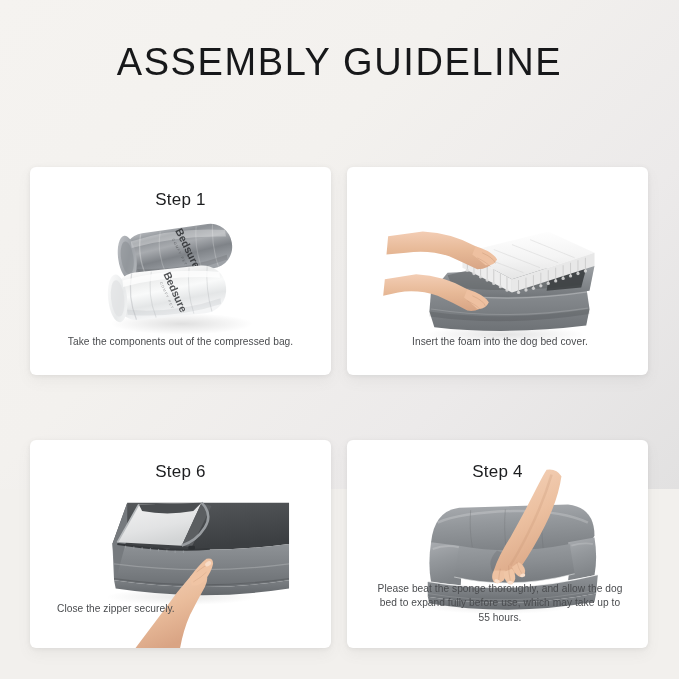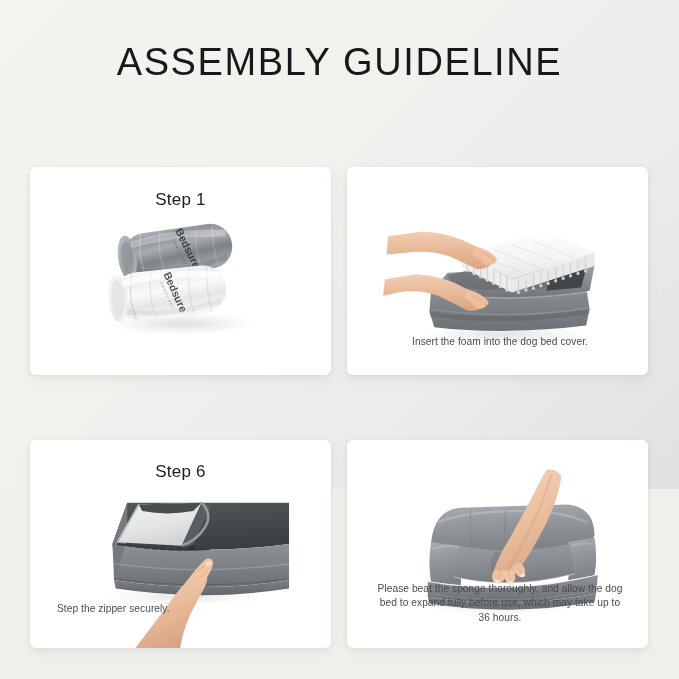--- a/index.html
+++ b/index.html
@@ -184,20 +184,21 @@
 
           <path d="M82 130 Q140 120 200 132 L200 139 Q140 129 82 138 Z" fill="rgba(255,255,255,0.75)"></path>
           <path d="M84 166 Q142 177 198 164 L198 171 Q142 183 84 172 Z" fill="rgba(170,174,178,0.20)"></path>
           <g transform="translate(140,152) rotate(72)">
             <text x="0" y="0" text-anchor="middle" font-family="'Liberation Sans', sans-serif" font-size="13" font-weight="700" fill="#2d2f32" opacity="0.82">Bedsure</text>
             <text x="0" y="8" text-anchor="middle" font-family="'Liberation Sans', sans-serif" font-size="4.2" letter-spacing="1.3" fill="#3a3c3f" opacity="0.55">COMFY PET</text>
           </g>
         </g>
       </svg>
 
+      <div class="caption caption-center">Take the components out of the compressed bag.</div>
     </div>
 
     <div class="card card-2">
 
       <svg class="art" viewBox="0 0 301 252">
         <defs>
           <linearGradient id="skin2" x1="0" y1="0" x2="0" y2="1">
             <stop offset="0%" stop-color="#f3cdb4"></stop>
             <stop offset="50%" stop-color="#e7b997"></stop>
             <stop offset="100%" stop-color="#d8a585"></stop>
@@ -382,24 +383,25 @@
 
         <path d="M96 252 L132 204 Q146 184 162 166 Q172 156 180 160 Q186 166 180 178 Q170 196 162 212 Q154 230 150 252 Z" fill="url(#skin3)"></path>
 
         <path d="M162 166 Q174 150 182 144 Q190 142 190 150 Q188 160 180 170 Q172 178 164 176 Z" fill="#f0c4a4"></path>
         <path d="M170 160 Q180 152 186 150" stroke="rgba(170,120,90,0.28)" stroke-width="1" fill="none"></path>
         <path d="M166 172 Q176 166 182 160" stroke="rgba(170,120,90,0.22)" stroke-width="1" fill="none"></path>
 
         <ellipse cx="184" cy="150" rx="4" ry="2.6" fill="#f8dcc8" transform="rotate(-34 184 150)"></ellipse>
       </svg>
 
-      <div class="caption">Step the zipper securely.</div>
+      <div class="caption">Close the zipper securely.</div>
     </div>
 
     <div class="card card-4">
+      <div class="step-title">Step 4</div>
 
       <svg class="art" viewBox="0 0 301 252">
         <defs>
           <linearGradient id="bolster4" x1="0" y1="0" x2="0.2" y2="1">
             <stop offset="0%" stop-color="#a9acb0"></stop>
             <stop offset="45%" stop-color="#94989c"></stop>
             <stop offset="100%" stop-color="#7f8387"></stop>
           </linearGradient>
           <linearGradient id="cushion4" x1="0" y1="0" x2="0.2" y2="1">
             <stop offset="0%" stop-color="#9a9ea2"></stop>
@@ -467,17 +469,17 @@
         <path d="M164 152 Q164 162 166 170" stroke="rgba(170,120,90,0.26)" stroke-width="1" fill="none"></path>
         <path d="M174 148 Q176 156 180 162" stroke="rgba(170,120,90,0.22)" stroke-width="1" fill="none"></path>
 
         <ellipse cx="150" cy="171" rx="3.4" ry="2.2" fill="#f9dfcc" transform="rotate(16 150 171)"></ellipse>
         <ellipse cx="166" cy="173" rx="3.4" ry="2.2" fill="#f9dfcc" transform="rotate(6 166 173)"></ellipse>
         <ellipse cx="181" cy="164" rx="3.2" ry="2.1" fill="#f9dfcc" transform="rotate(-14 181 164)"></ellipse>
 
         <path d="M216 42 Q206 76 188 112 Q176 136 166 152" stroke="rgba(190,140,110,0.22)" stroke-width="3" fill="none"></path>
       </svg>
 
-      <div class="caption caption-left">Please beat the sponge thoroughly, and allow the dog bed to expand fully before use, which may take up to 36 hours.</div>
+      <div class="caption caption-left">Please beat the sponge thoroughly, and allow the dog bed to expand fully before use, which may take up to 55 hours.</div>
     </div>
 
   </div>
 </div>
 
 </body></html>

